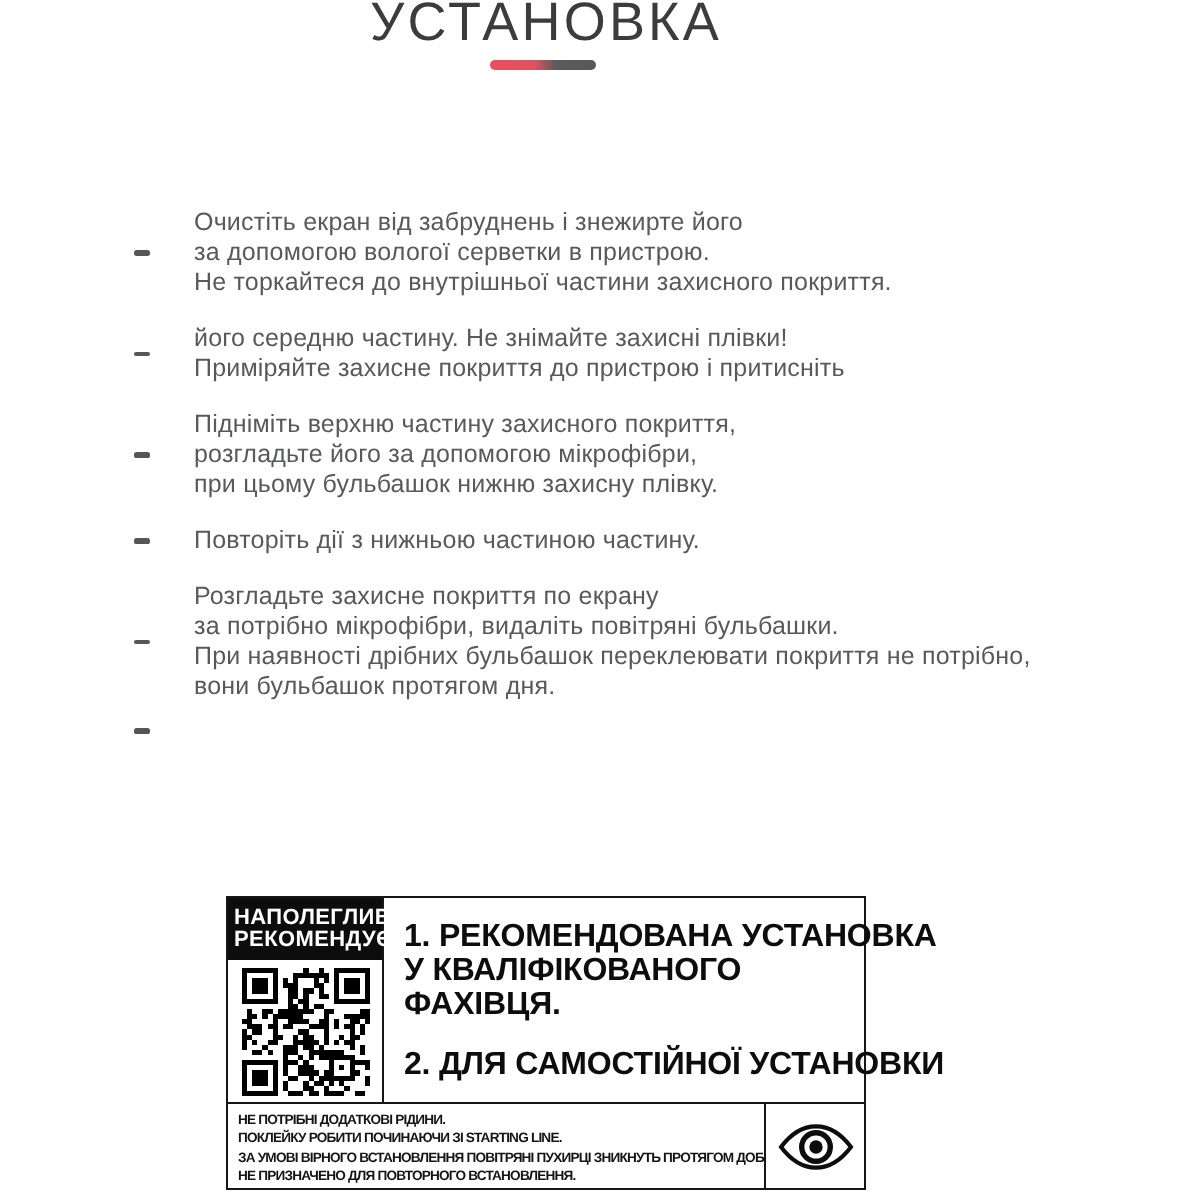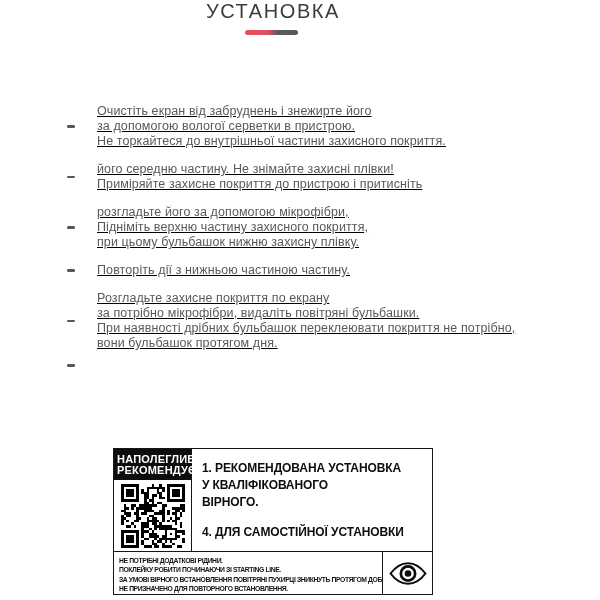--- a/index.html
+++ b/index.html
@@ -1,42 +1,42 @@
 <!DOCTYPE html>
 <html><head>
 <meta charset="utf-8">
 <style>
   html,body{margin:0;padding:0;background:#ffffff;}
   body{width:600px;height:600px;font-family:"Liberation Sans",sans-serif;}
   .page{position:relative;width:600px;height:600px;background:#fff;overflow:hidden;}
 
   
   .title{position:absolute;top:0;left:0;width:546px;text-align:center;
-         font-size:20px;line-height:22px;font-weight:500;letter-spacing:1.6px;
+         font-size:27px;line-height:22px;font-weight:500;letter-spacing:1.6px;
          color:#3c3c3e;}
   .accent-bar{position:absolute;left:245px;top:30px;width:53px;height:5px;border-radius:2.5px;
          background:linear-gradient(90deg,#ea4e5b 0%,#dd5360 42%,#5b5a5c 62%,#58585a 100%);}
 
   
   .list{position:absolute;left:67px;top:104px;display:flex;flex-direction:column;gap:13px;}
-  .row{display:flex;align-items:center;text-decoration:underline;}
+  .row{display:flex;align-items:center;}
   .dash{flex:none;width:8px;height:2.6px;background:#55565a;border-radius:1.3px;margin-right:22px;}
   .lines{font-size:12.5px;line-height:15px;color:#58595b;letter-spacing:.1px;white-space:nowrap;}
 
   
   .recbox{position:absolute;left:113px;top:448px;width:318px;height:145px;
           border:1.6px solid #161616;display:flex;flex-direction:column;background:#fff;}
   .rec-top{flex:1;display:flex;min-height:0;}
   .rec-left{width:77px;flex:none;border-right:1.6px solid #161616;display:flex;flex-direction:column;}
   .rec-header{background:#0d0d0d;color:#fff;font-size:11px;font-weight:700;line-height:10.5px;
           text-align:center;padding:5px 3px 5px 3px;letter-spacing:.2px;}
   .qr-wrap{flex:1;display:flex;align-items:center;justify-content:center;}
   .qr-wrap svg{width:64px;height:64px;}
   .rec-right{flex:1;padding:11px 2px 0 10px;color:#0d0d0d;font-weight:700;
-          font-size:12px;line-height:17px;letter-spacing:-.1px;white-space:nowrap;}
+          font-size:16px;line-height:17px;letter-spacing:-.1px;white-space:nowrap;}
   .rec-item2{margin-top:13px;}
   .rec-bottom{height:42px;flex:none;border-top:1.6px solid #161616;display:flex;}
   .fine{flex:1;min-width:0;padding:4px 2px 0 5px;font-size:6.8px;font-weight:700;
           line-height:9.4px;letter-spacing:-.4px;color:#141414;white-space:nowrap;overflow:hidden;}
   .eye-box{width:49px;flex:none;border-left:1.6px solid #161616;
           display:flex;align-items:center;justify-content:center;}
 </style>
 </head>
 <body>
 
@@ -60,22 +60,22 @@
       <span class="dash"></span>
       <div class="lines">
         <div>його середню частину. Не знімайте захисні плівки!</div>
         <div>Приміряйте захисне покриття до пристрою і притисніть</div>
       </div>
     </div>
 
     <div class="row">
       <span class="dash"></span>
       <div class="lines">
+        <div>Підніміть верхню частину захисного покриття,</div>
         <div>розгладьте його за допомогою мікрофібри,</div>
-        <div>Підніміть верхню частину захисного покриття,</div>
         <div>при цьому бульбашок нижню захисну плівку.</div>
       </div>
     </div>
 
     <div class="row">
       <span class="dash"></span>
       <div class="lines">
         <div>Повторіть дії з нижньою частиною частину.</div>
       </div>
     </div>
@@ -328,24 +328,24 @@
               <rect x="17" y="17" width="5" height="5" fill="#000"></rect>
               <rect x="18" y="18" width="3" height="3" fill="#fff"></rect>
               <rect x="19" y="19" width="1" height="1" fill="#000"></rect>
             </svg>
         </div>
       </div>
       <div class="rec-right">
         <div class="rec-item">
           <div>1. РЕКОМЕНДОВАНА УСТАНОВКА</div>
           <div>У КВАЛІФІКОВАНОГО</div>
-          <div>ВІРНОГО.</div>
+          <div>ФАХІВЦЯ.</div>
         </div>
         <div class="rec-item rec-item2">
-          <div>4. ДЛЯ САМОСТІЙНОЇ УСТАНОВКИ</div>
+          <div>2. ДЛЯ САМОСТІЙНОЇ УСТАНОВКИ</div>
         </div>
       </div>
     </div>
     <div class="rec-bottom">
       <div class="fine">
         <div>НЕ ПОТРІБНІ ДОДАТКОВІ РІДИНИ.</div>
         <div>ПОКЛЕЙКУ РОБИТИ ПОЧИНАЮЧИ ЗІ STARTING LINE.</div>
         <div>ЗА УМОВІ ВІРНОГО ВСТАНОВЛЕННЯ ПОВІТРЯНІ ПУХИРЦІ ЗНИКНУТЬ ПРОТЯГОМ ДОБИ.</div>
         <div>НЕ ПРИЗНАЧЕНО ДЛЯ ПОВТОРНОГО ВСТАНОВЛЕННЯ.</div>
       </div>

